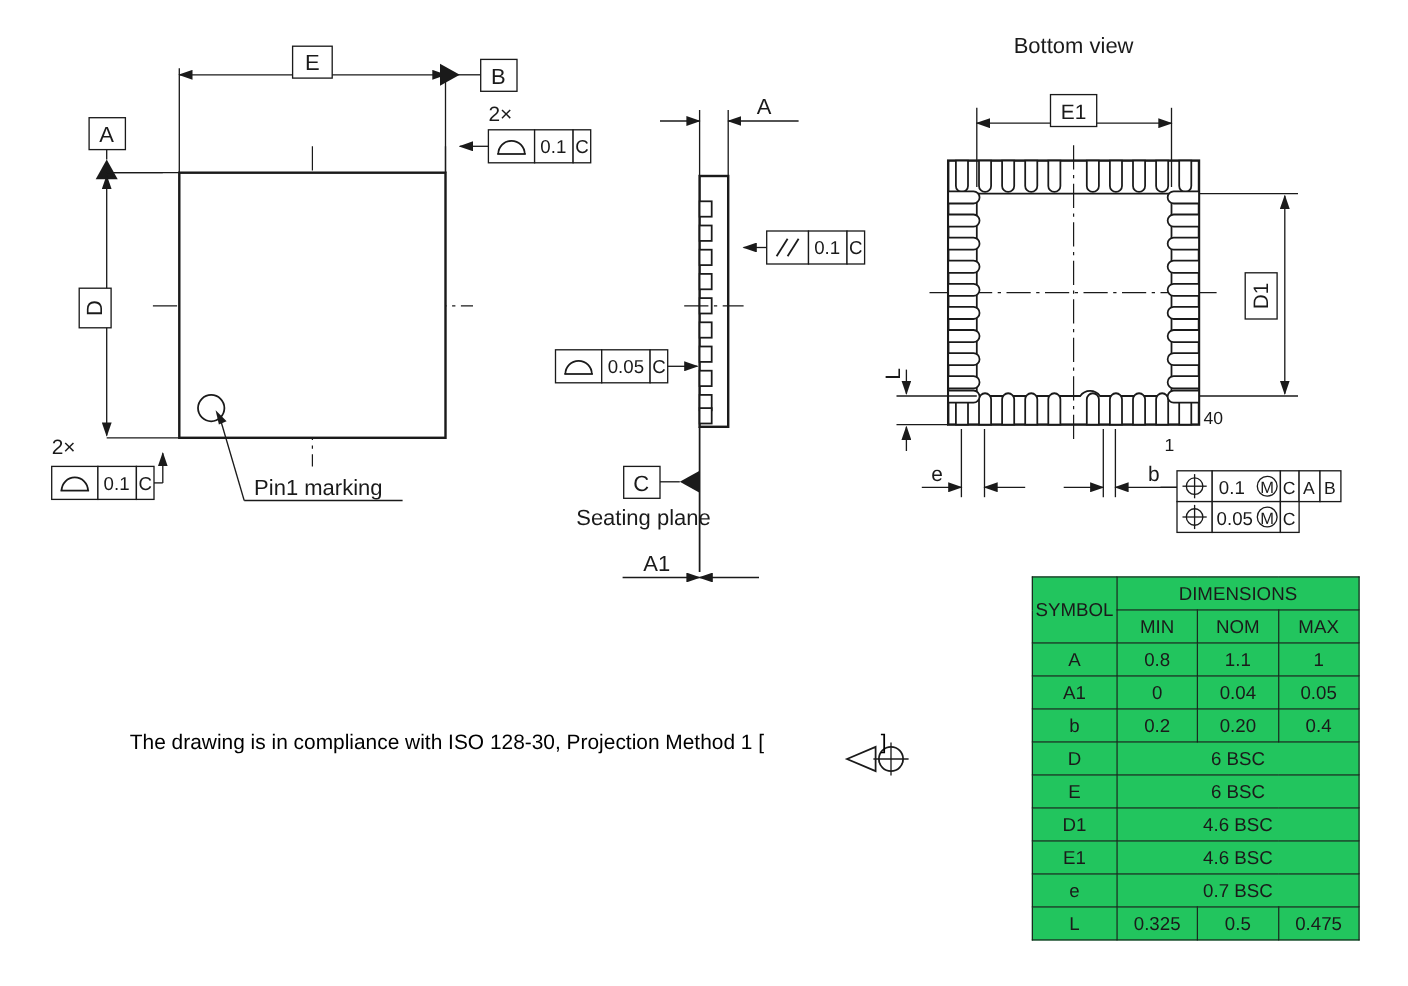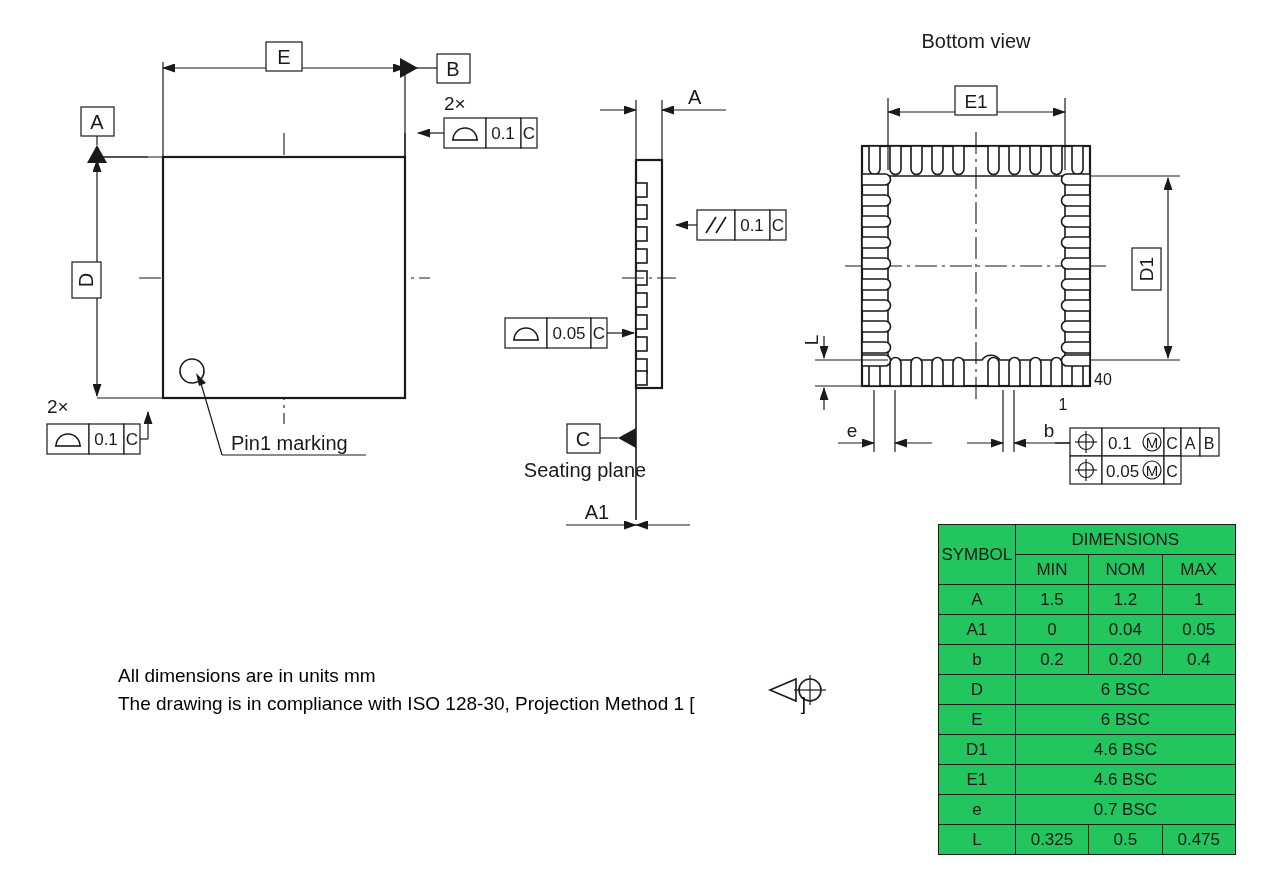--- a/index.html
+++ b/index.html
@@ -302,43 +302,42 @@
 
   <g transform="translate(770,690)">
     <path class="ln med" d="M0,0 L26,-11 L26,11 Z"></path>
     <circle class="ln med" cx="40" cy="0" r="11"></circle>
     <line class="ln thin" x1="24" y1="0" x2="56" y2="0"></line>
     <line class="ln thin" x1="40" y1="-15" x2="40" y2="15"></line>
   </g>
 </svg>
 
 <div id="notes">
-  <div>All dimensions are in units mm</div>
   <div class="notesrow">
     <span>The drawing is in compliance with ISO 128-30, Projection Method 1 [</span>
     <span style="display:inline-block;width:74px;"></span>
     <span>]</span>
   </div>
 </div>
 
 <table id="dimtable">
   <tbody>
     <tr>
       <td class="sym hdr" rowspan="2">SYMBOL</td>
       <td class="hdr" colspan="3">DIMENSIONS</td>
     </tr>
     <tr>
       <td class="val hdr">MIN</td>
       <td class="val hdr">NOM</td>
       <td class="val hdr">MAX</td>
     </tr>
     <tr>
       <td class="sym">A</td>
-      <td class="val">1.5</td>
-      <td class="val">1.2</td>
+      <td class="val">0.8</td>
+      <td class="val">1.1</td>
       <td class="val">1</td>
     </tr>
     <tr>
       <td class="sym">A1</td>
       <td class="val">0</td>
       <td class="val">0.04</td>
       <td class="val">0.05</td>
     </tr>
     <tr>
       <td class="sym">b</td>

